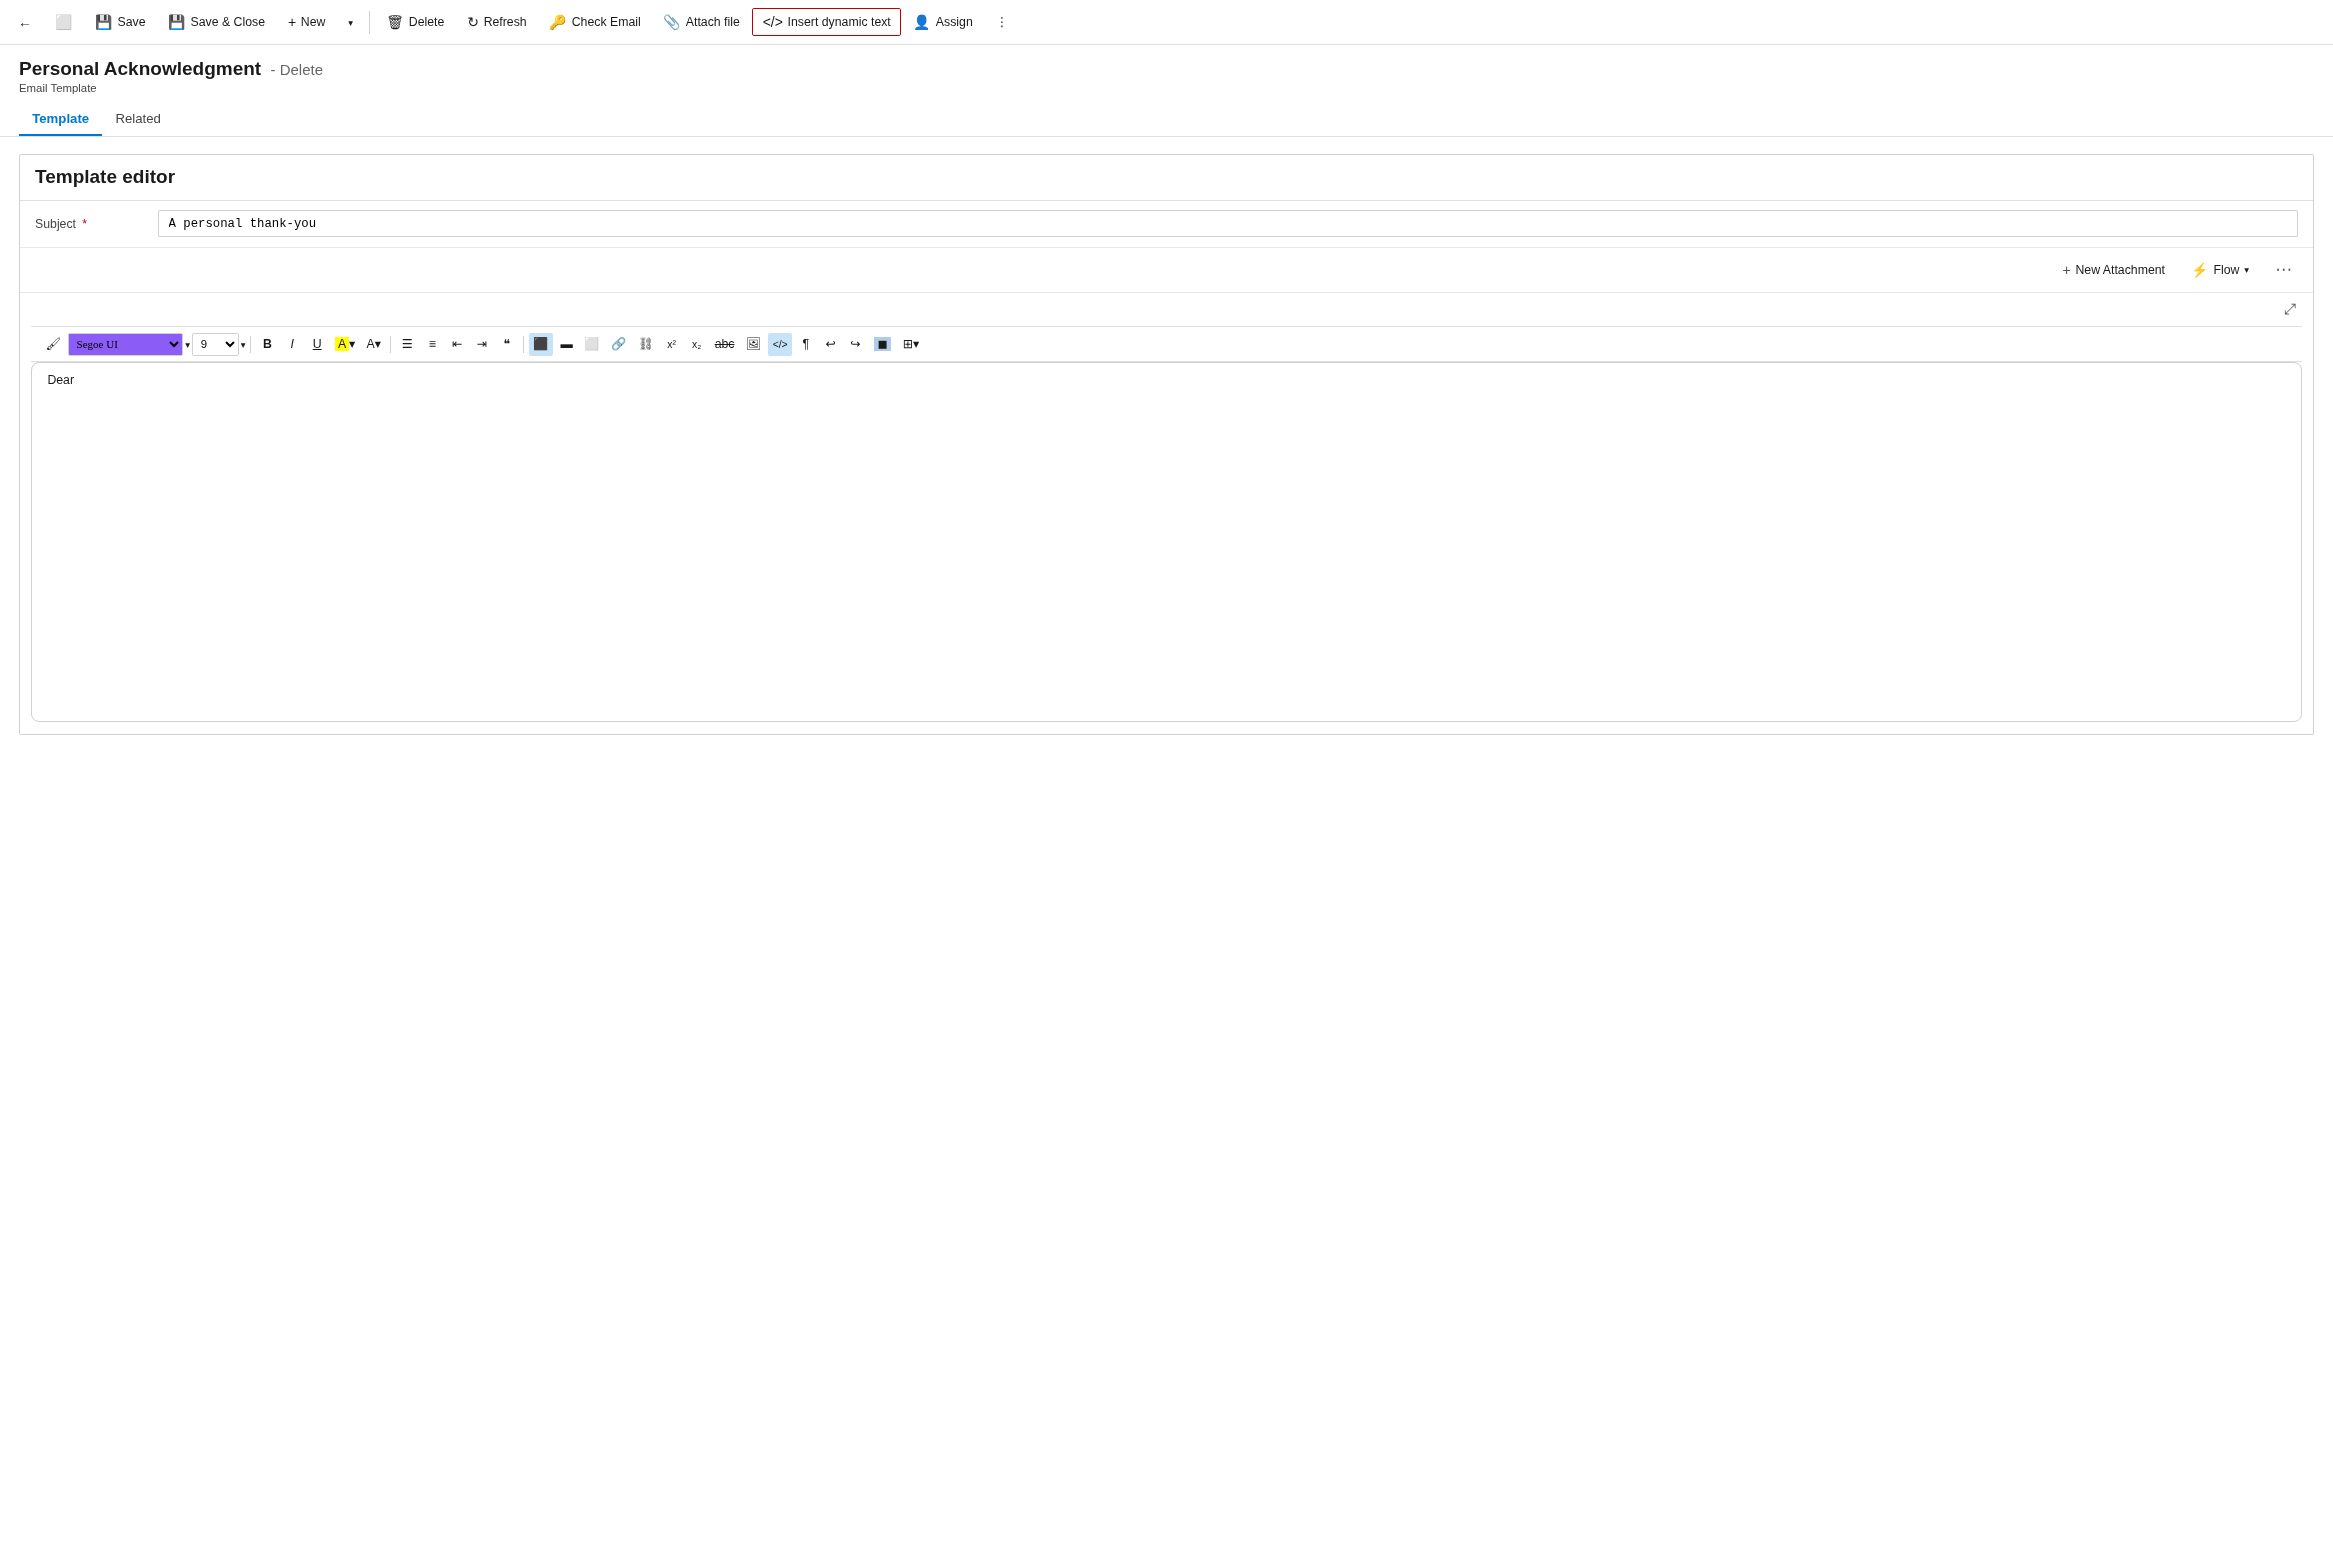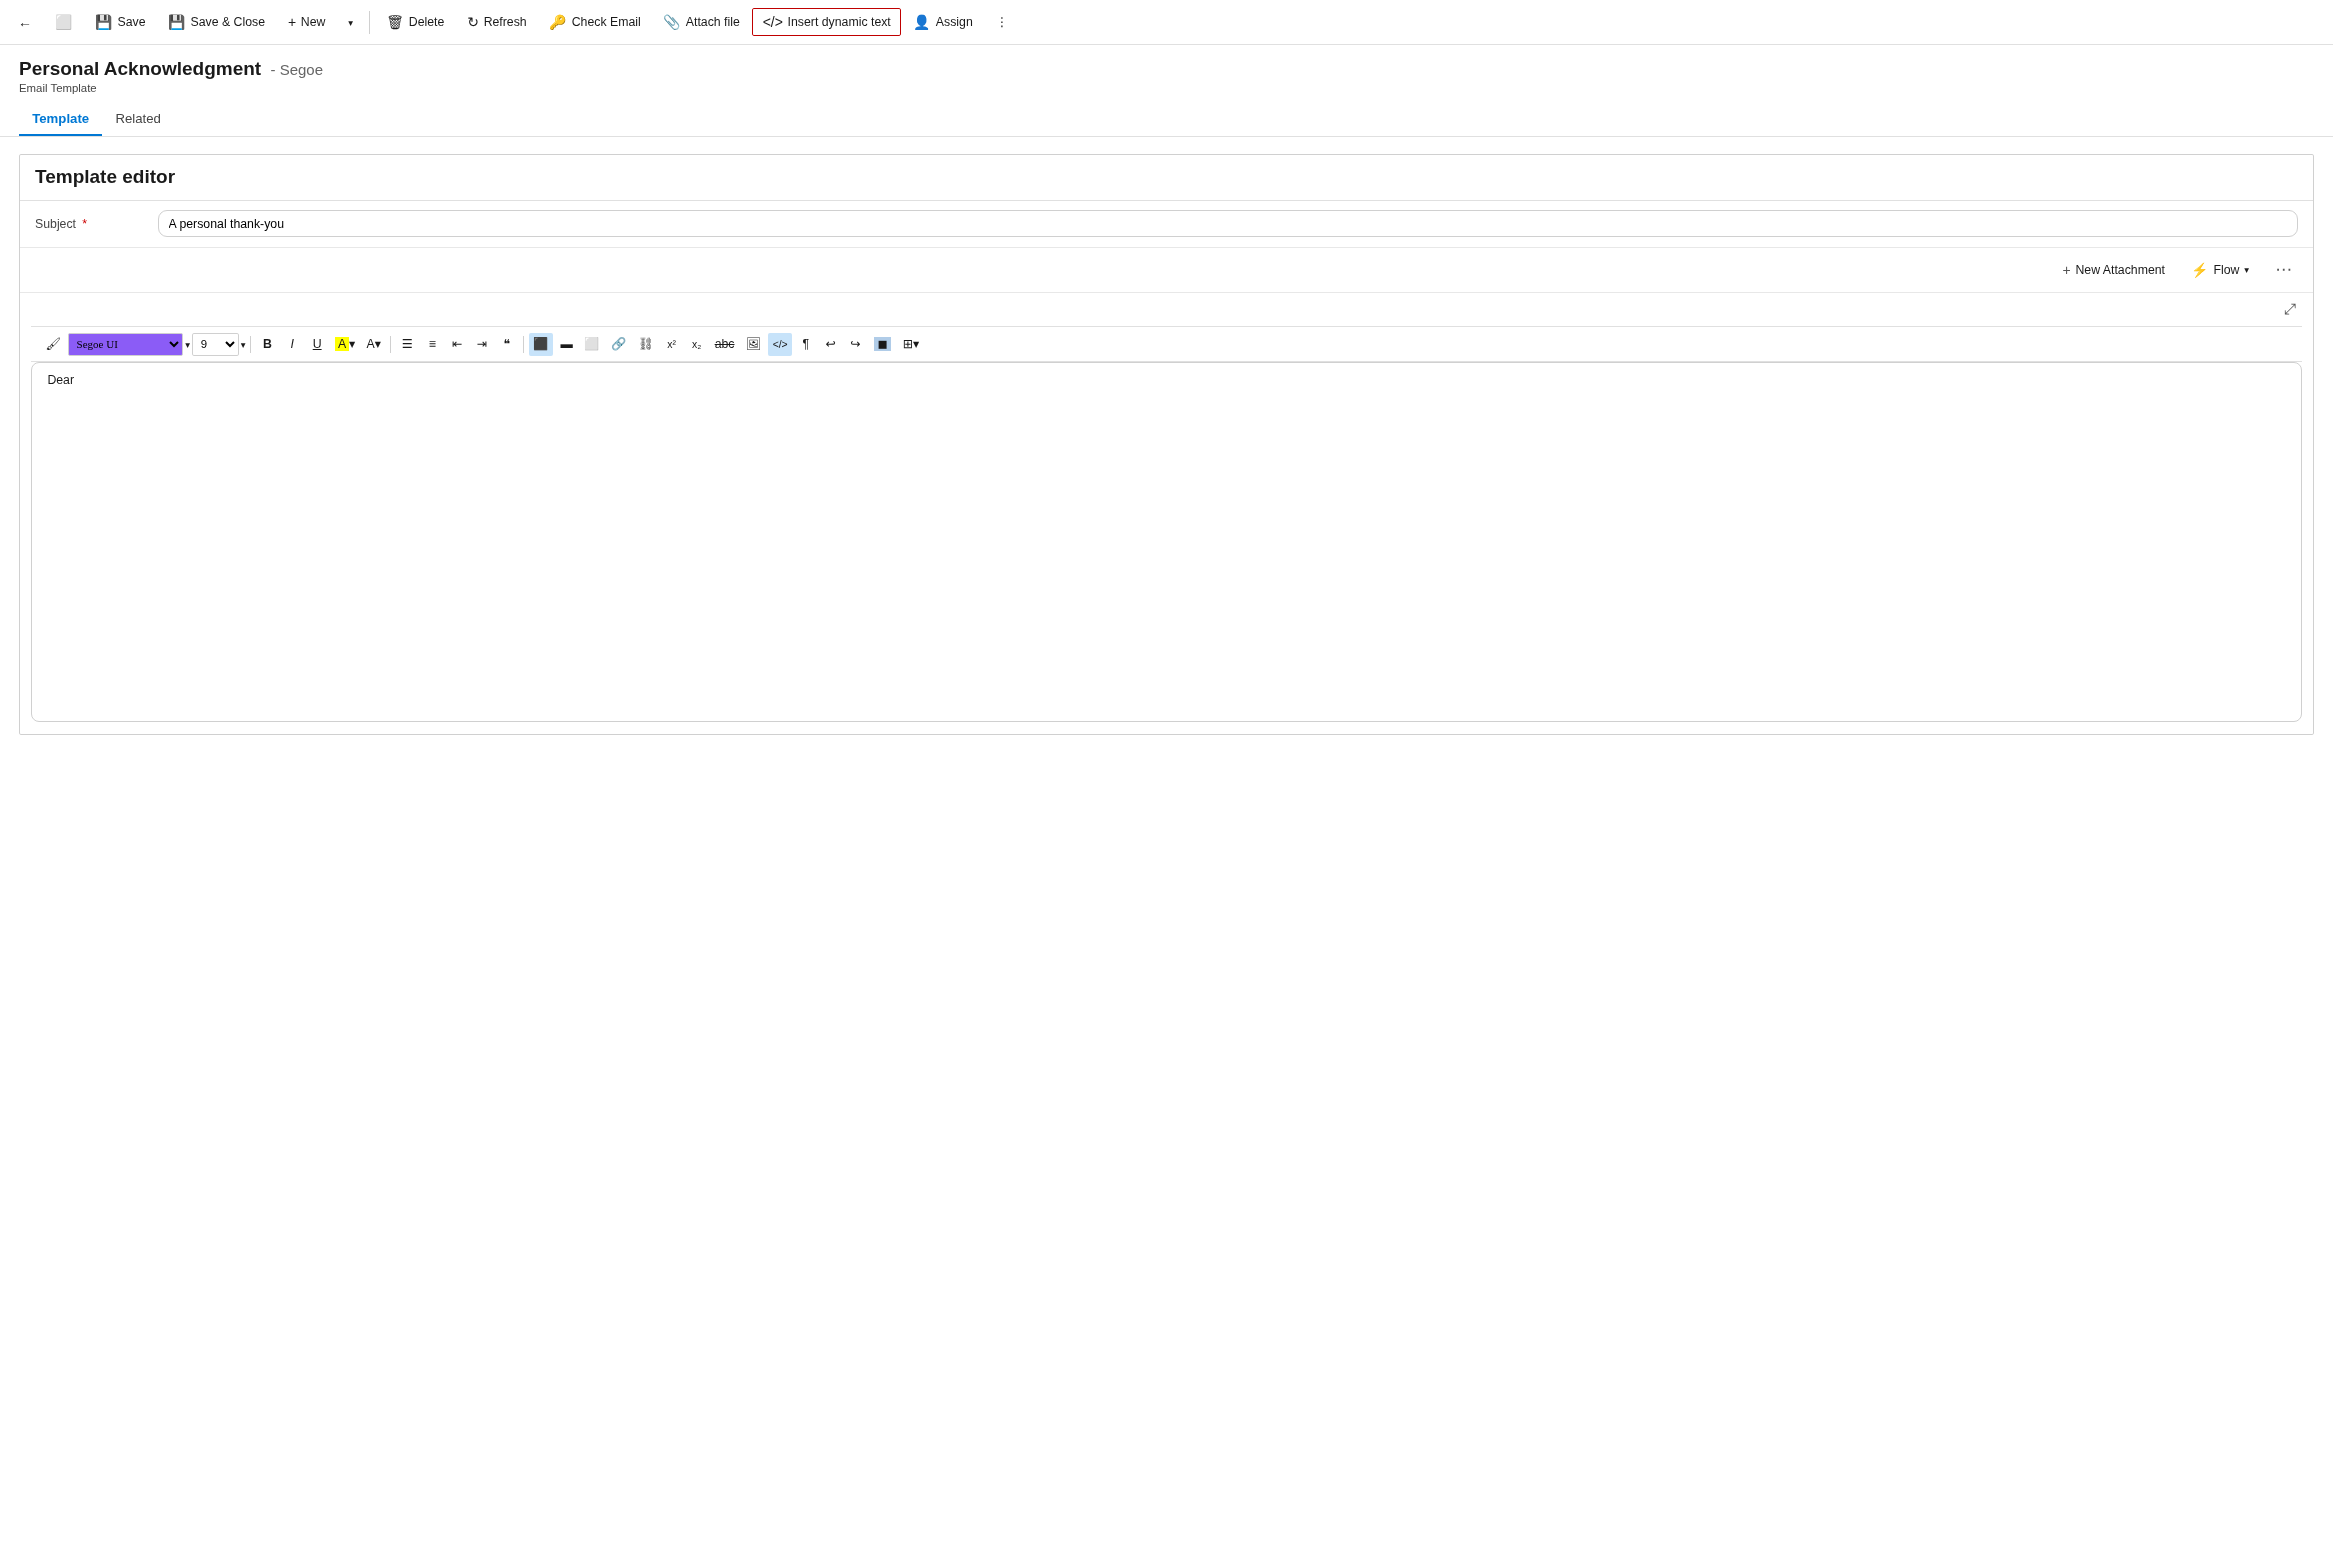--- a/index.html
+++ b/index.html
@@ -115,24 +115,24 @@
       color: #444;
       flex-shrink: 0;
     }
     .subject-required {
       color: #c00;
       margin-left: 2.8px;
     }
     .subject-input {
       flex: 1;
       border: 0.9px solid #d0d0d0;
-      border-radius: 9px;
+      border-radius: 1px;
       padding: 5.7px 9.5px;
       font-size: 12.3px;
-      font-family: Liberation Sans, sans-serif;
+      font-family: Liberation Mono, monospace;
       outline: none;
     }
 
     
     .attachment-row {
       display: flex;
       align-items: center;
       justify-content: flex-end;
       padding: 7.6px 15px;
       border-bottom: 0.9px solid #e8e8e8;
@@ -309,21 +309,21 @@
     <span>Assign</span>
   </button>
   <button class="toolbar-btn">
     <span>⋮</span>
   </button>
 </div>
 
 <div class="page-header">
   <div>
     <span class="page-title">Personal Acknowledgment</span>
-    <span class="page-title-saved">- Segoe</span>
+    <span class="page-title-saved">- Delete</span>
   </div>
   <div class="page-subtitle">Email Template</div>
 </div>
 
 <div class="tabs">
   <div class="tab active">Template</div>
   <div class="tab">Related</div>
 </div>
 
 <div class="main-content">

